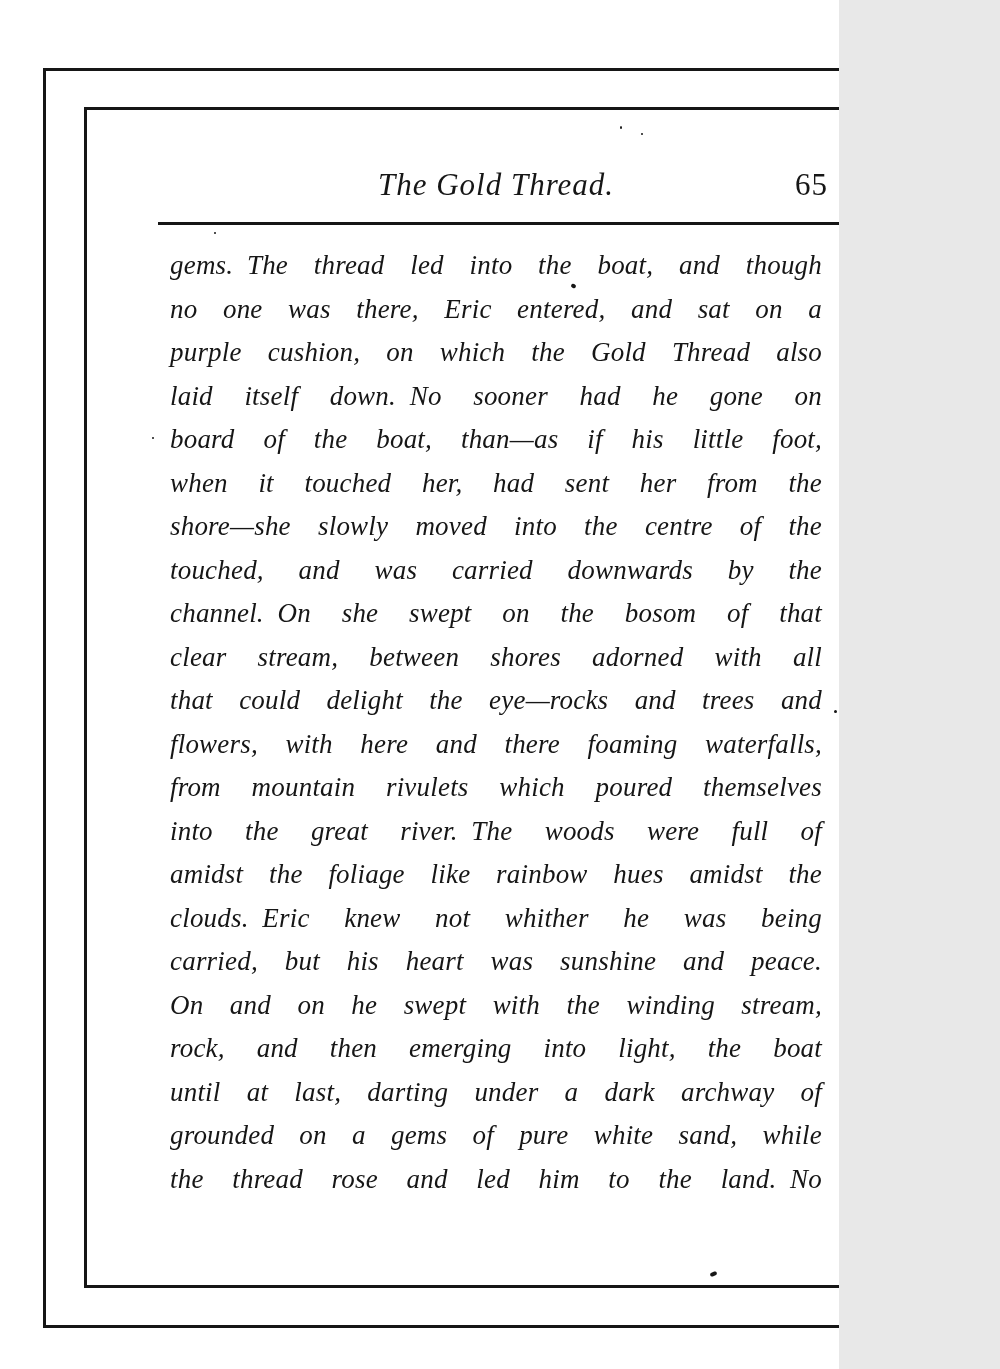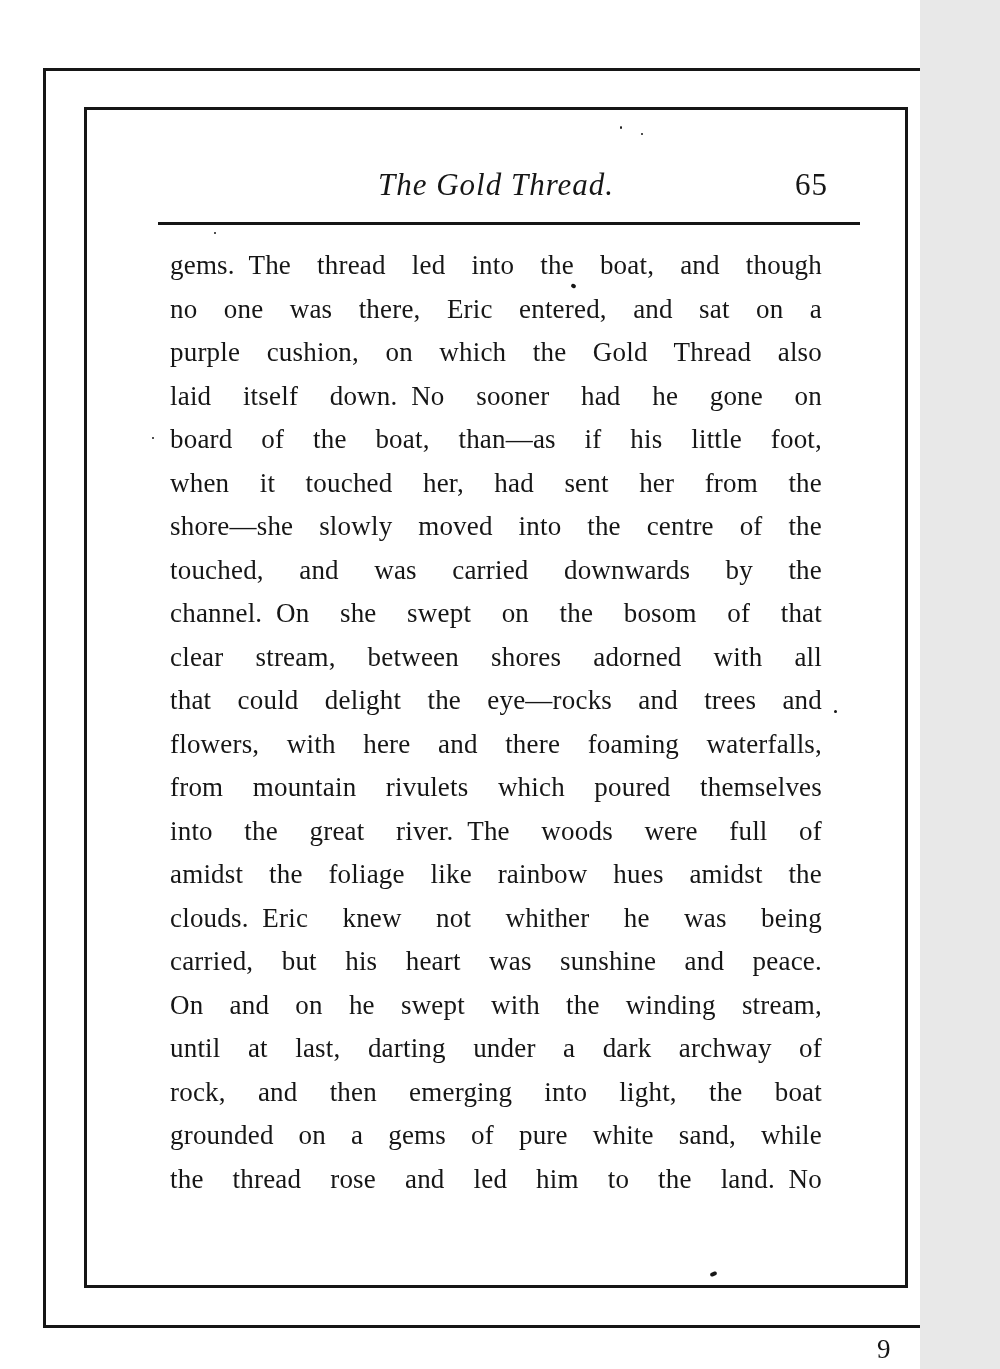--- a/index.html
+++ b/index.html
@@ -2,21 +2,21 @@
 <html style="--ink: #161616; --paper: #ffffff;"><head>
 <meta charset="utf-8">
 <style>
   :root{
     --ink:#161616;
     --paper:#ffffff;
   }
   html,body{margin:0;padding:0;background:#e8e8e8;}
   .page{
     position:relative;
-    width:920px;height:1369px;
+    width:839px;height:1369px;
     background:var(--paper);
     color:var(--ink);
     font-family:"Liberation Serif", serif;
     overflow:hidden;
   }
   .outer-frame{
     position:absolute;left:43px;top:68px;
     width:905px;height:1260px;
     border:3px solid var(--ink);
     box-sizing:border-box;
@@ -53,20 +53,21 @@
     width:652px;
     font-size:27px;
     line-height:43.5px;
     letter-spacing:0.2px;
   }
   .line{
     text-align:justify;
     text-align-last:justify;
     -moz-text-align-last:justify;
     white-space:normal;
+    font-style:italic;
   }
   .sheet-number{
     position:absolute;left:877px;top:1334px;
     font-size:27px;line-height:30px;
   }
   
   .speck{position:absolute;background:var(--ink);border-radius:50%;}
   .speck.s1{left:571px;top:284px;width:5px;height:4px;border-radius:2px;transform:rotate(30deg);}
   .speck.s2{left:620px;top:126px;width:2px;height:3px;}
   .speck.s3{left:641px;top:133px;width:2px;height:2px;}
@@ -102,22 +103,22 @@
       <div class="line">channel. On she swept on the bosom of that</div>
       <div class="line">clear stream, between shores adorned with all</div>
       <div class="line">that could delight the eye—rocks and trees and</div>
       <div class="line">flowers, with here and there foaming waterfalls,</div>
       <div class="line">from mountain rivulets which poured themselves</div>
       <div class="line">into the great river. The woods were full of</div>
       <div class="line">amidst the foliage like rainbow hues amidst the</div>
       <div class="line">clouds. Eric knew not whither he was being</div>
       <div class="line">carried, but his heart was sunshine and peace.</div>
       <div class="line">On and on he swept with the winding stream,</div>
+      <div class="line">rock, and then emerging into light, the boat</div>
       <div class="line">until at last, darting under a dark archway of</div>
-      <div class="line">rock, and then emerging into light, the boat</div>
       <div class="line">grounded on a gems of pure white sand, while</div>
       <div class="line">the thread rose and led him to the land. No</div>
     </div>
 
   <div class="sheet-number">9</div>
 
   <span class="speck s1"></span>
   <span class="speck s2"></span>
   <span class="speck s3"></span>
   <span class="speck s4"></span>

